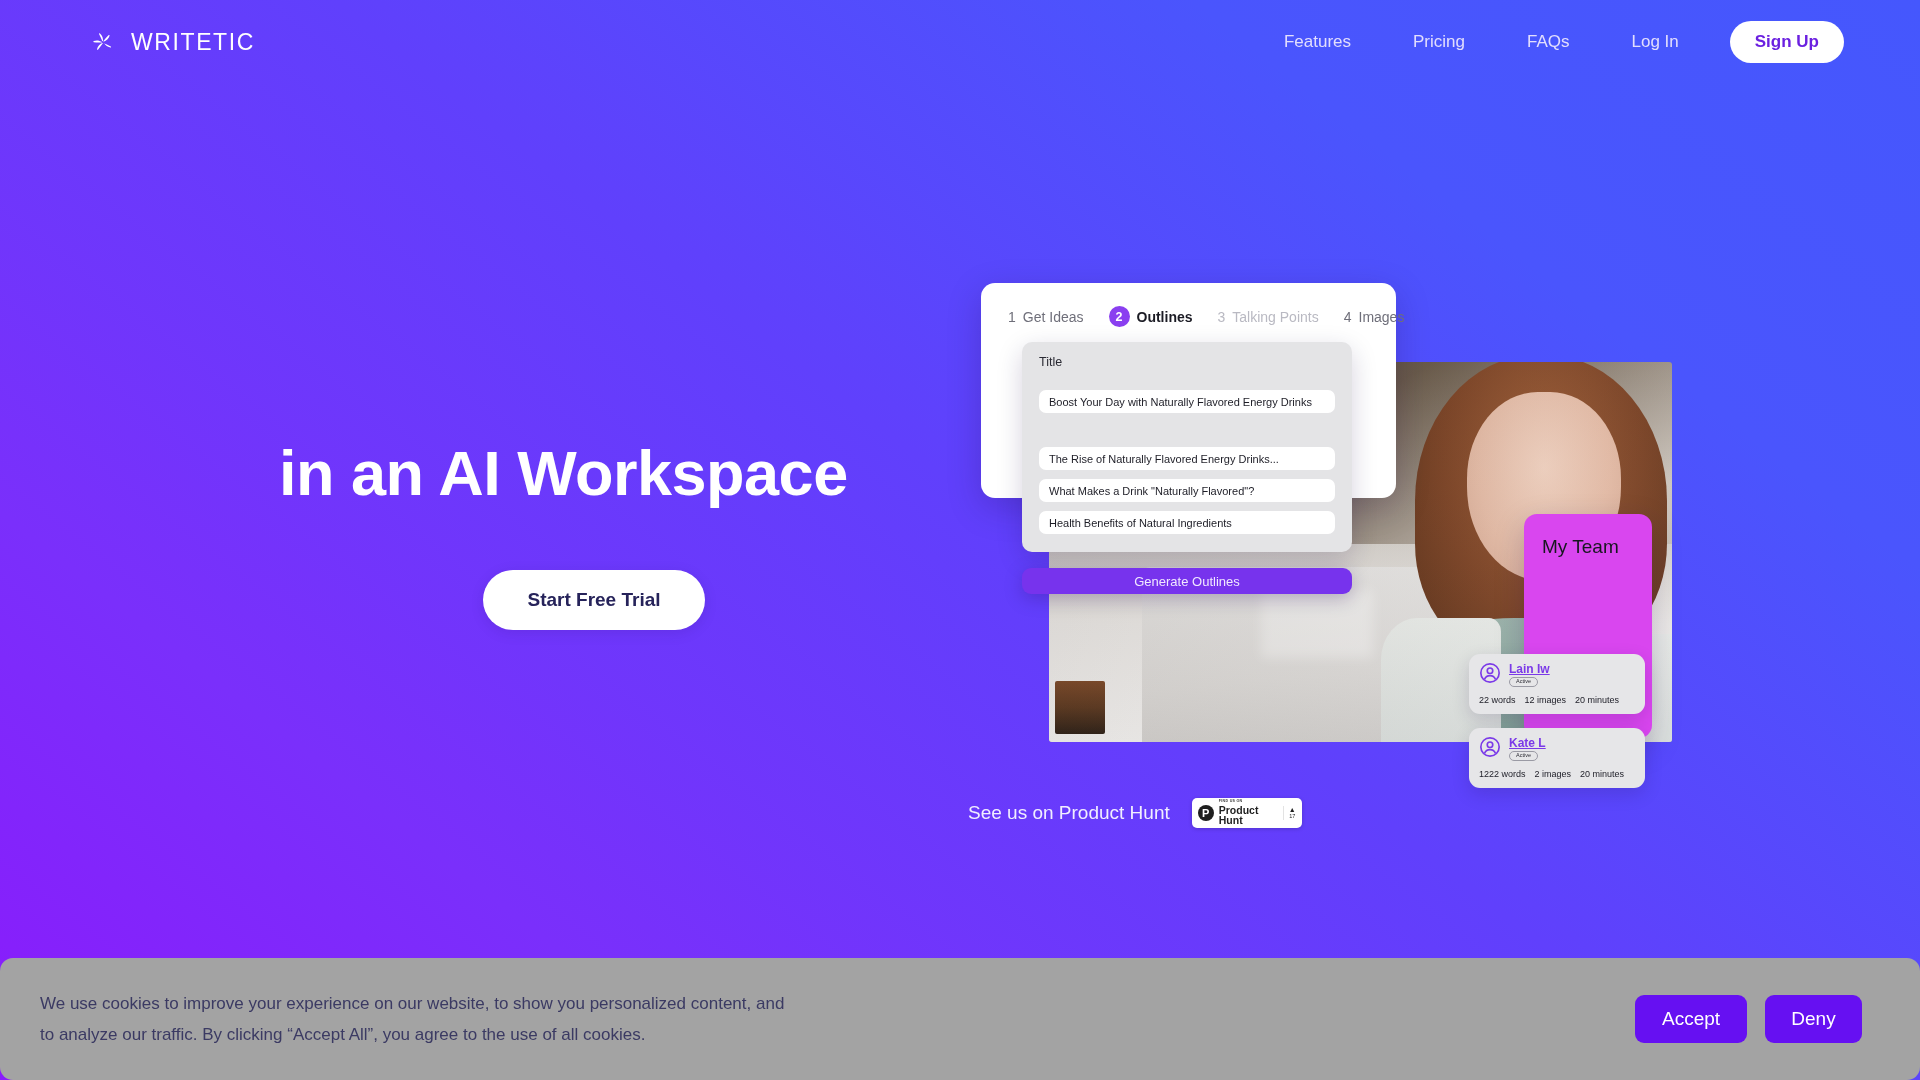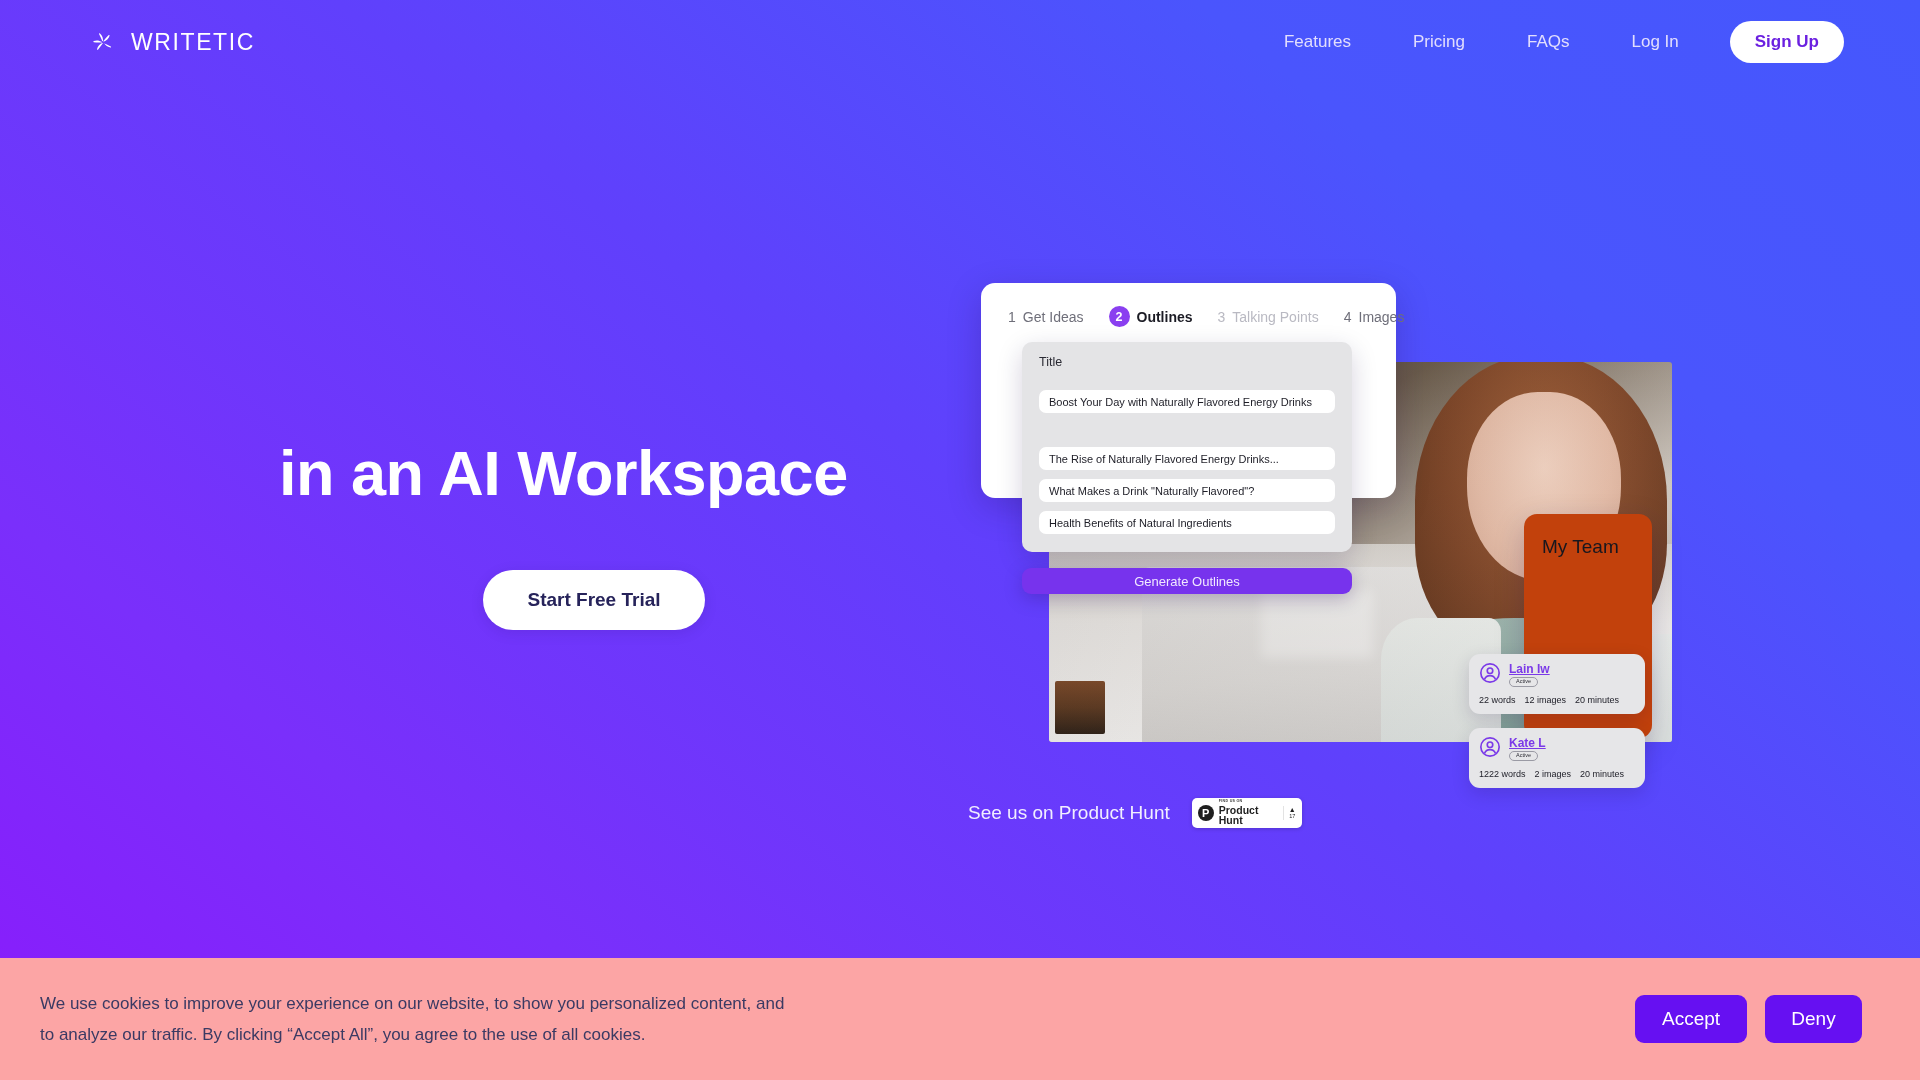--- a/index.html
+++ b/index.html
@@ -202,21 +202,21 @@
     width: 330px; height: 26px;
     background: #7733ed; color: #f0e8ff;
     border: none; border-radius: 9px;
     font-size: 13px; cursor: pointer;
     box-shadow: 0 5px 18px rgba(40,10,90,0.25);
   }
 
   .team-card {
     position: absolute; left: 1524px; top: 514px;
     width: 128px; height: 224px;
-    background: #c2410c; border-radius: 13px;
+    background: #d946ef; border-radius: 13px;
     box-shadow: 0 10px 30px rgba(30,10,70,0.22);
   }
   .team-title {
     font-size: 19px; color: #17171f; font-weight: 500;
     padding: 22px 0 0 18px;
   }
   .member {
     position: absolute; width: 176px; left: -55px;
     background: #e6e6e8; border-radius: 11px;
     padding: 8px 10px 9px 10px;
@@ -238,24 +238,25 @@
     padding: 1.5px 6px; align-self: flex-start; line-height: 1;
   }
   .m-stats {
     display: flex; gap: 9px; margin-top: 7px;
     font-size: 9px; color: #22222b;
   }
 
   
   .cookie {
     position: absolute; left: 0; bottom: 0; width: 1920px; height: 122px;
-    background: #fca5a5;
+    background: #a3a3a3;
     display: flex; align-items: center; justify-content: space-between;
     padding: 0 58px 0 40px;
     z-index: 60;
+    border-radius: 13px;
   }
   .cookie-text {
     color: #3b3a63; font-size: 17px; line-height: 31px; max-width: 790px;
   }
   .cookie-actions { display: flex; gap: 18px; }
   .cookie-btn {
     background: #6610f2; color: #ffffff;
     font-size: 19px; border: none; border-radius: 9px;
     padding: 13px 0; width: 112px; cursor: pointer;
   }

